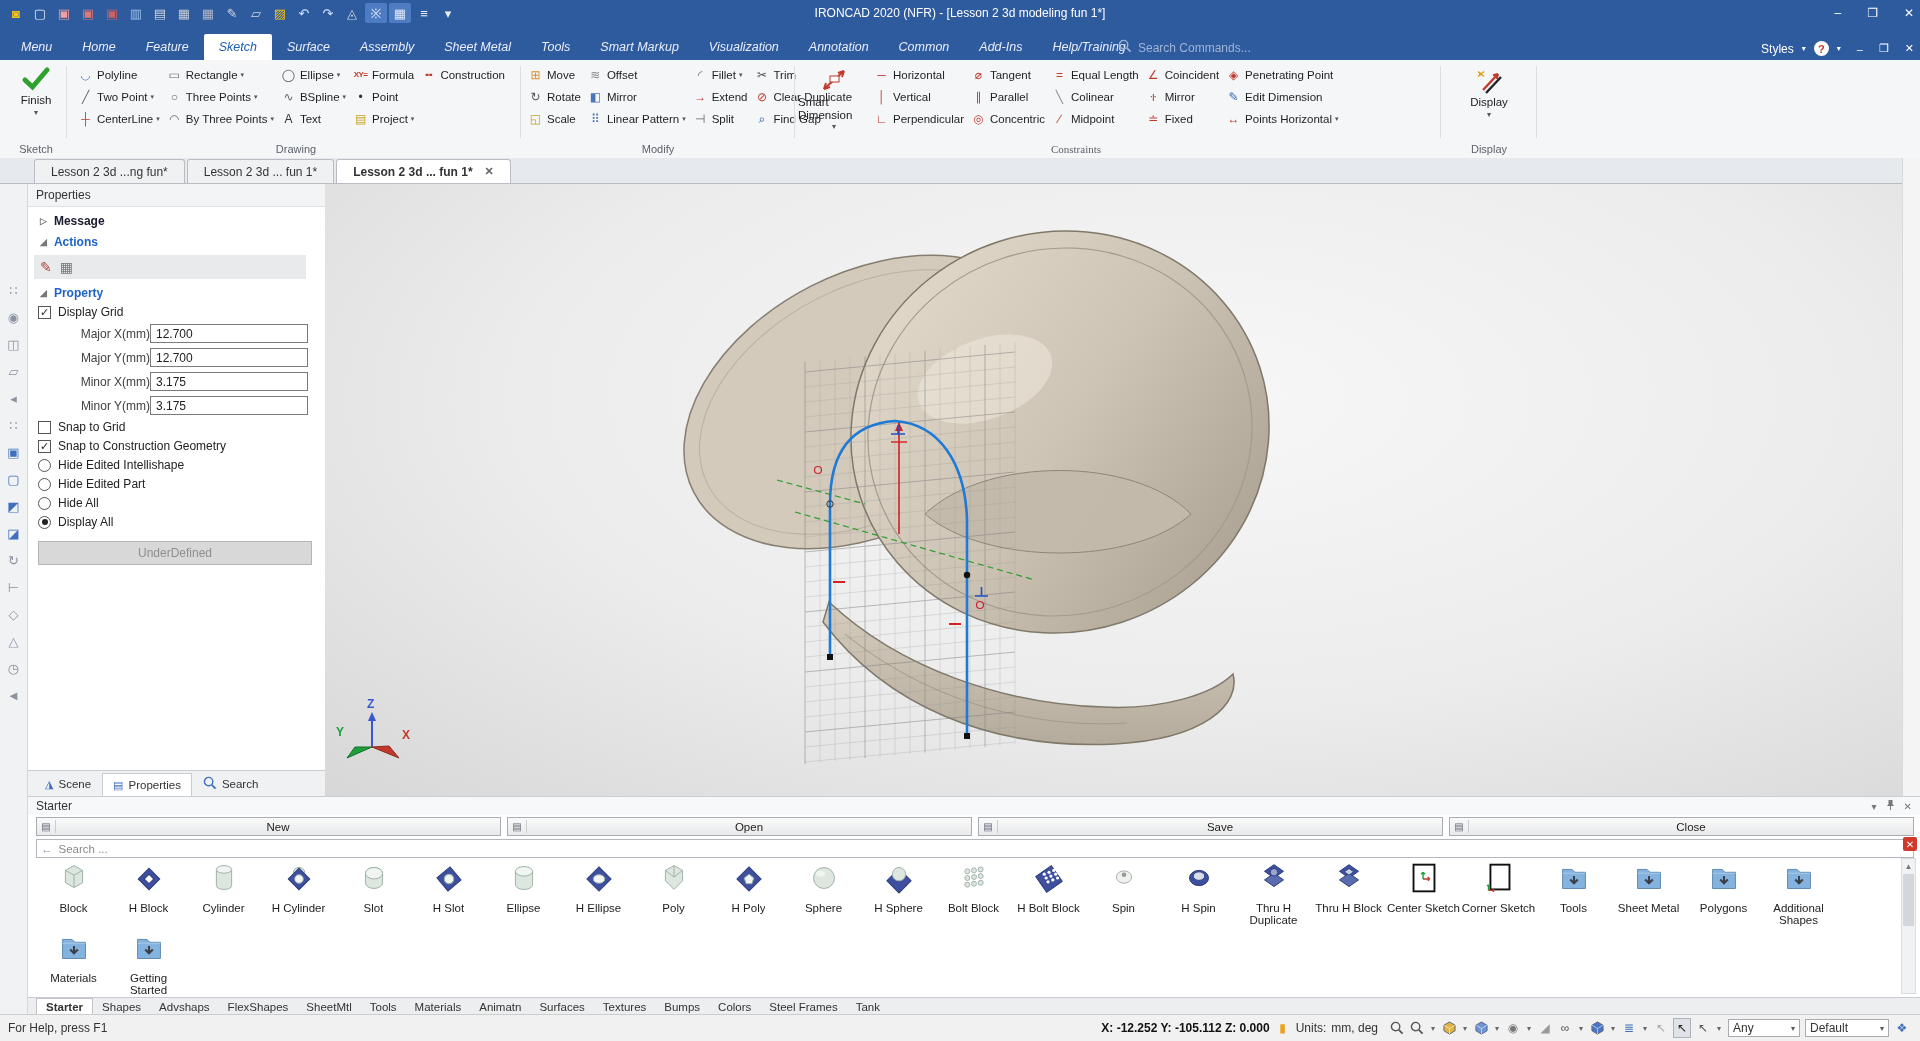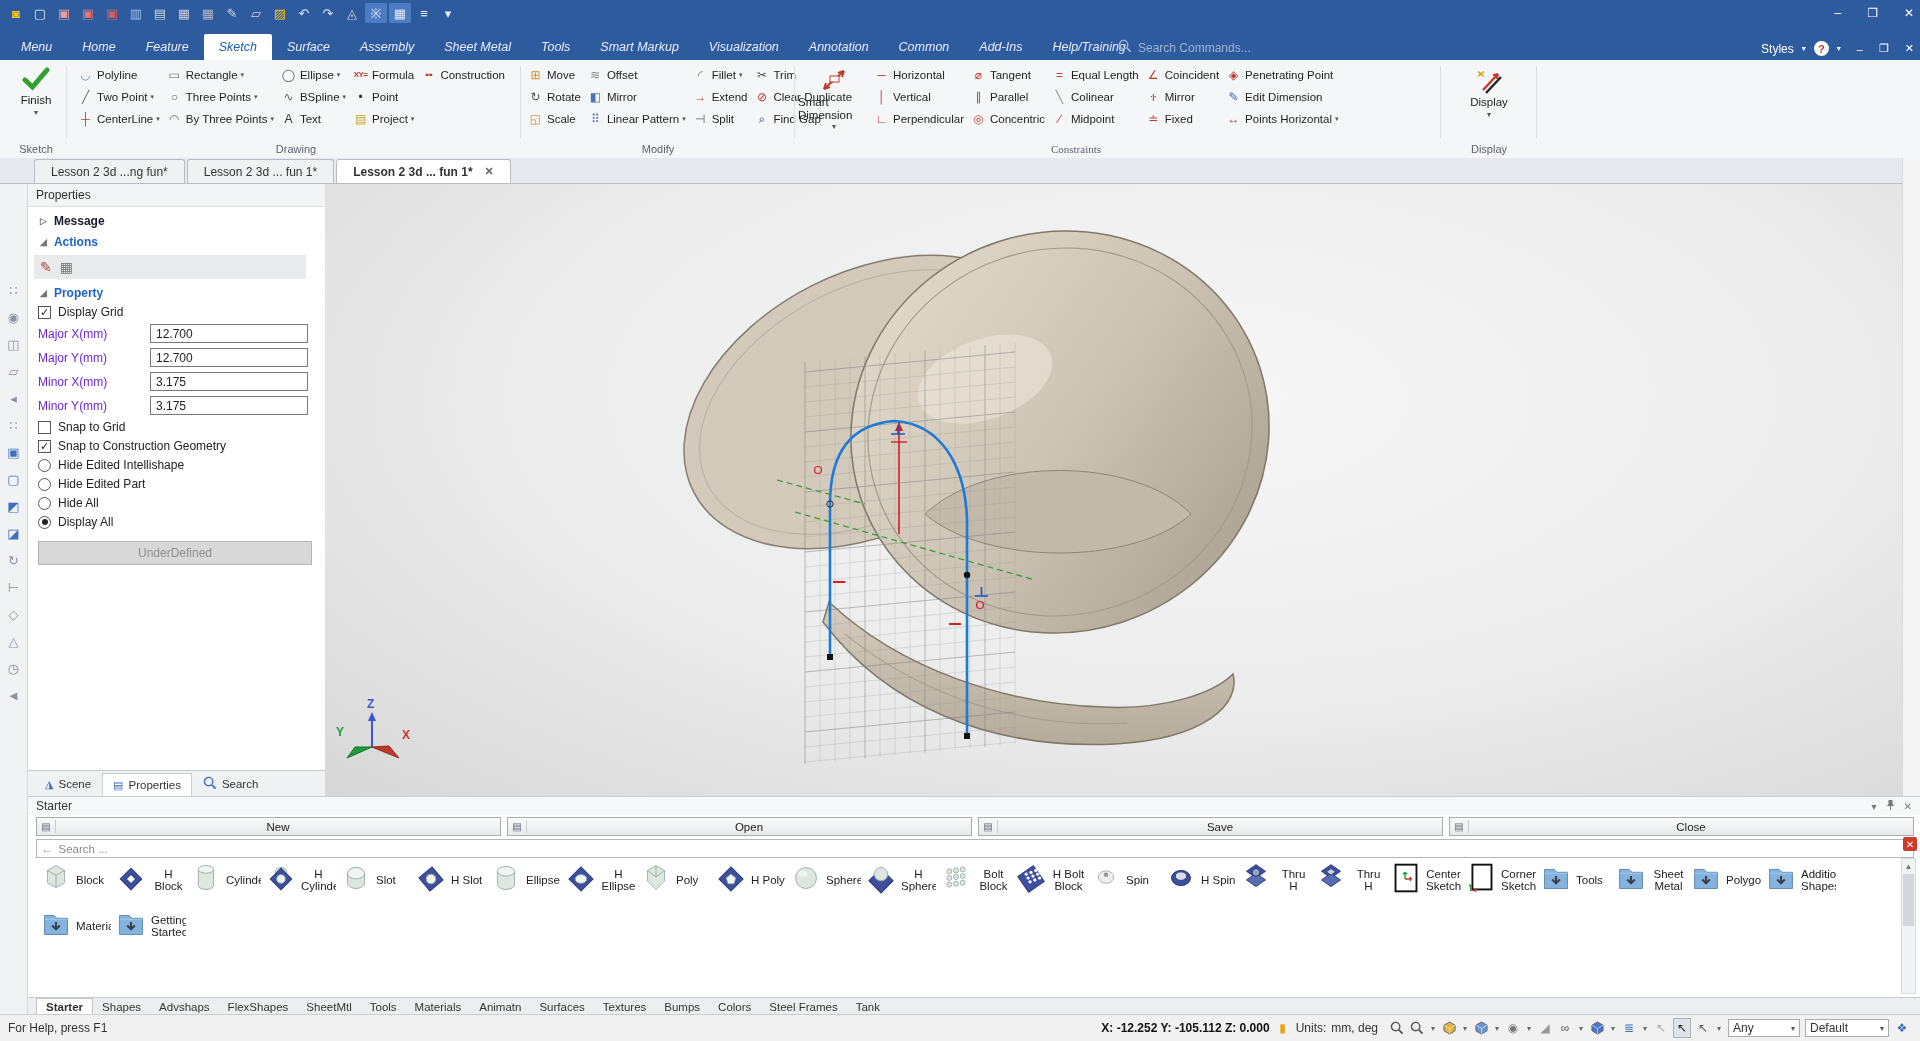--- a/index.html
+++ b/index.html
@@ -63,21 +63,21 @@
   .secrow{display:flex;align-items:center;gap:7px;padding:7px 0 0 12px;font-weight:bold;}
   .secrow .tri{font-size:9px;color:#777;}
   .sec-dark{color:#1a1a2e;} .sec-blue{color:#1e64c8;}
   #actStrip{margin:6px 0 0 6px;width:272px;height:24px;background:#e9eaec;display:flex;align-items:center;gap:8px;padding-left:6px;box-sizing:border-box;}
   #actStrip span{font-size:14px;}
   .cbrow{display:flex;align-items:center;gap:7px;padding:5px 0 0 10px;}
   .cbx{width:13px;height:13px;border:1px solid #555;background:#fff;display:flex;align-items:center;justify-content:center;font-size:11px;color:#222;box-sizing:border-box;}
   .rdo{width:13px;height:13px;border:1px solid #555;border-radius:50%;background:#fff;display:flex;align-items:center;justify-content:center;box-sizing:border-box;}
   .rdo .dot{width:6px;height:6px;border-radius:50%;background:#222;}
   .frow{display:flex;align-items:center;padding:5px 0 0 10px;}
-  .flab{width:112px;color:#6d28d9;}
+  .flab{width:112px;color:#404040;text-align:right;}
   .fin{width:158px;height:19px;border:1px solid #7a7a7a;background:#fff;display:flex;align-items:center;padding-left:5px;box-sizing:border-box;}
   #udBtn{margin:12px 0 0 10px;width:272px;height:22px;background:#d8d8d8;border:1px solid #b5b5b5;color:#8f8f8f;display:flex;align-items:center;justify-content:center;}
   #propTabs{position:absolute;left:0;bottom:0;width:100%;height:26px;background:#f0f1f3;border-top:1px solid #c9ccd1;display:flex;align-items:flex-end;padding-left:6px;box-sizing:border-box;}
   .ptab{height:22px;display:flex;align-items:center;gap:5px;padding:0 10px;font-size:11.5px;color:#333;border:1px solid transparent;}
   .ptab.active{background:#fff;border:1px solid #c9ccd1;border-bottom:none;}
   .ptab .pic{font-size:11px;color:#3f6fbe;}
 
   
   #viewport{position:absolute;left:325px;top:184px;width:1577px;height:612px;background:radial-gradient(ellipse at 55% 35%, #f7f7f7 0%, #ececec 55%, #d7d7d7 100%);overflow:hidden;}
   #vscroll{position:absolute;left:1902px;top:158px;width:18px;height:638px;background:#f4f4f4;border-left:1px solid #d9d9d9;box-sizing:border-box;}
@@ -86,21 +86,21 @@
   #catalog{position:absolute;left:28px;top:796px;width:1892px;height:218px;background:#fff;border-top:1px solid #c9ccd1;box-sizing:border-box;}
   #catHead{height:18px;display:flex;align-items:center;padding:0 8px;font-size:12px;color:#333;background:#f7f8f9;}
   #catHead .hicons{margin-left:auto;display:flex;gap:9px;color:#777;font-size:10px;align-items:center;}
   #catBtns{display:flex;gap:6px;padding:2px 6px 0 8px;}
   .catBtn{flex:1;height:17px;border:1px solid #a9adb3;background:linear-gradient(#fafafa,#e8e9eb);display:flex;align-items:center;font-size:11.5px;color:#222;}
   .catBtn .bic{width:18px;height:13px;border-right:1px solid #c9ccd1;margin-right:auto;display:flex;align-items:center;justify-content:center;font-size:10px;color:#667;}
   .catBtn .blab{margin-right:auto;}
   #catSearch{margin:3px 6px 0 8px;height:17px;border:1px solid #b3b7bd;background:#fff;display:flex;align-items:center;gap:6px;padding-left:4px;font-size:11.5px;color:#888;}
   #catClose{position:absolute;right:3px;top:40px;width:14px;height:14px;background:#d03a2b;color:#fff;font-size:10px;display:flex;align-items:center;justify-content:center;border-radius:2px;}
   #catItems{position:absolute;left:8px;top:61px;width:1848px;height:136px;overflow:hidden;display:flex;flex-wrap:wrap;align-content:flex-start;}
-  .citem{width:75px;display:flex;align-items:center;margin-bottom:2px;}
+  .citem{width:75px;display:flex;flex-direction:column;align-items:center;margin-bottom:2px;}
   .citem .clab{font-size:11.5px;color:#222;text-align:center;line-height:12px;max-height:24px;overflow:hidden;}
   #catVScroll{position:absolute;right:4px;top:61px;width:15px;height:136px;background:#f1f2f4;border:1px solid #d9dbdf;box-sizing:border-box;}
   #catVScroll .up{height:14px;display:flex;align-items:center;justify-content:center;font-size:8px;color:#777;}
   #catVScroll .thumb{margin:1px;height:52px;background:#d3d6db;}
   #catTabs{position:absolute;left:0;bottom:0;width:100%;height:17px;background:#eceef0;border-top:1px solid #c9ccd1;display:flex;align-items:flex-end;padding-left:8px;box-sizing:border-box;font-size:11.5px;}
   .cattab{height:15px;display:flex;align-items:center;padding:0 9px;color:#333;}
   .cattab.active{background:#fff;border:1px solid #c0c3c8;border-bottom:none;font-weight:bold;}
 
   
   #statusbar{position:absolute;left:0;top:1014px;width:1920px;height:27px;background:#f1f1f1;border-top:1px solid #cdcdcd;display:flex;align-items:center;font-size:12px;color:#333;box-sizing:border-box;}
@@ -132,20 +132,21 @@
         <span class="qaic" style="color: rgb(207, 214, 226);">▱</span>
         <span class="qaic" style="color: rgb(245, 197, 24);">▨</span>
         <span class="qaic" style="color: rgb(207, 224, 255);">↶</span>
         <span class="qaic" style="color: rgb(207, 224, 255);">↷</span>
         <span class="qaic" style="color: rgb(207, 214, 226);">◬</span>
         <span class="qaic on" style="color: rgb(223, 232, 255);">※</span>
         <span class="qaic on" style="color: rgb(223, 232, 255);">▦</span>
         <span class="qaic" style="color: rgb(232, 237, 245);">≡</span>
         <span class="qaic" style="color: rgb(232, 237, 245);">▾</span>
       </div>
+    <div id="title">IRONCAD 2020 (NFR) - [Lesson 2 3d modeling fun 1*]</div>
     <div id="winctl">
       <span class="wbtn">–</span>
       <span class="wbtn">❐</span>
       <span class="wbtn">✕</span>
     </div>
   </div>
 
   <div id="tabrow">
     <div id="ribbonTabs">
         <div class="rtab">Menu</div>

